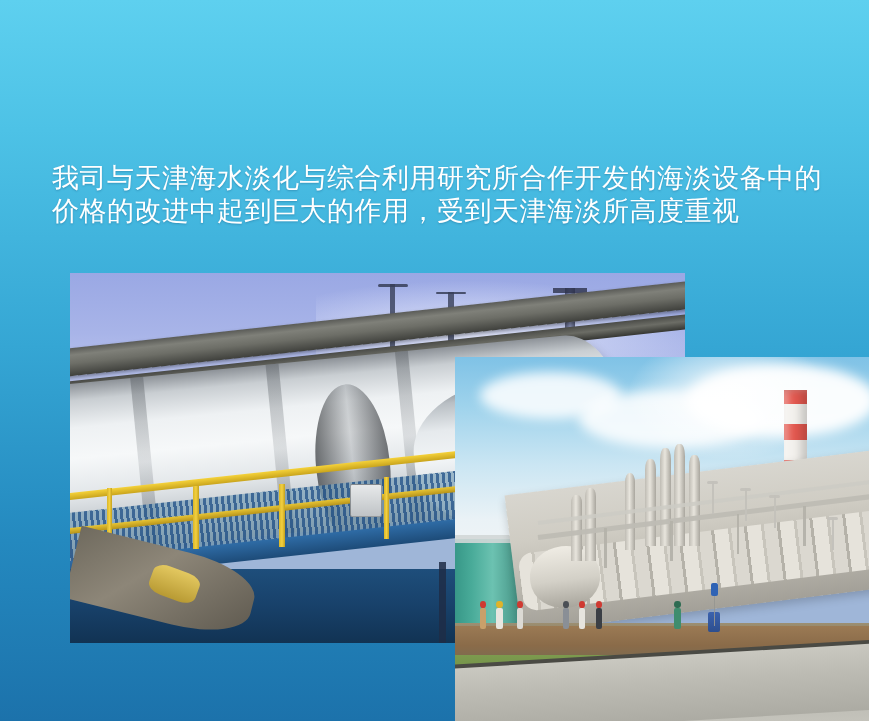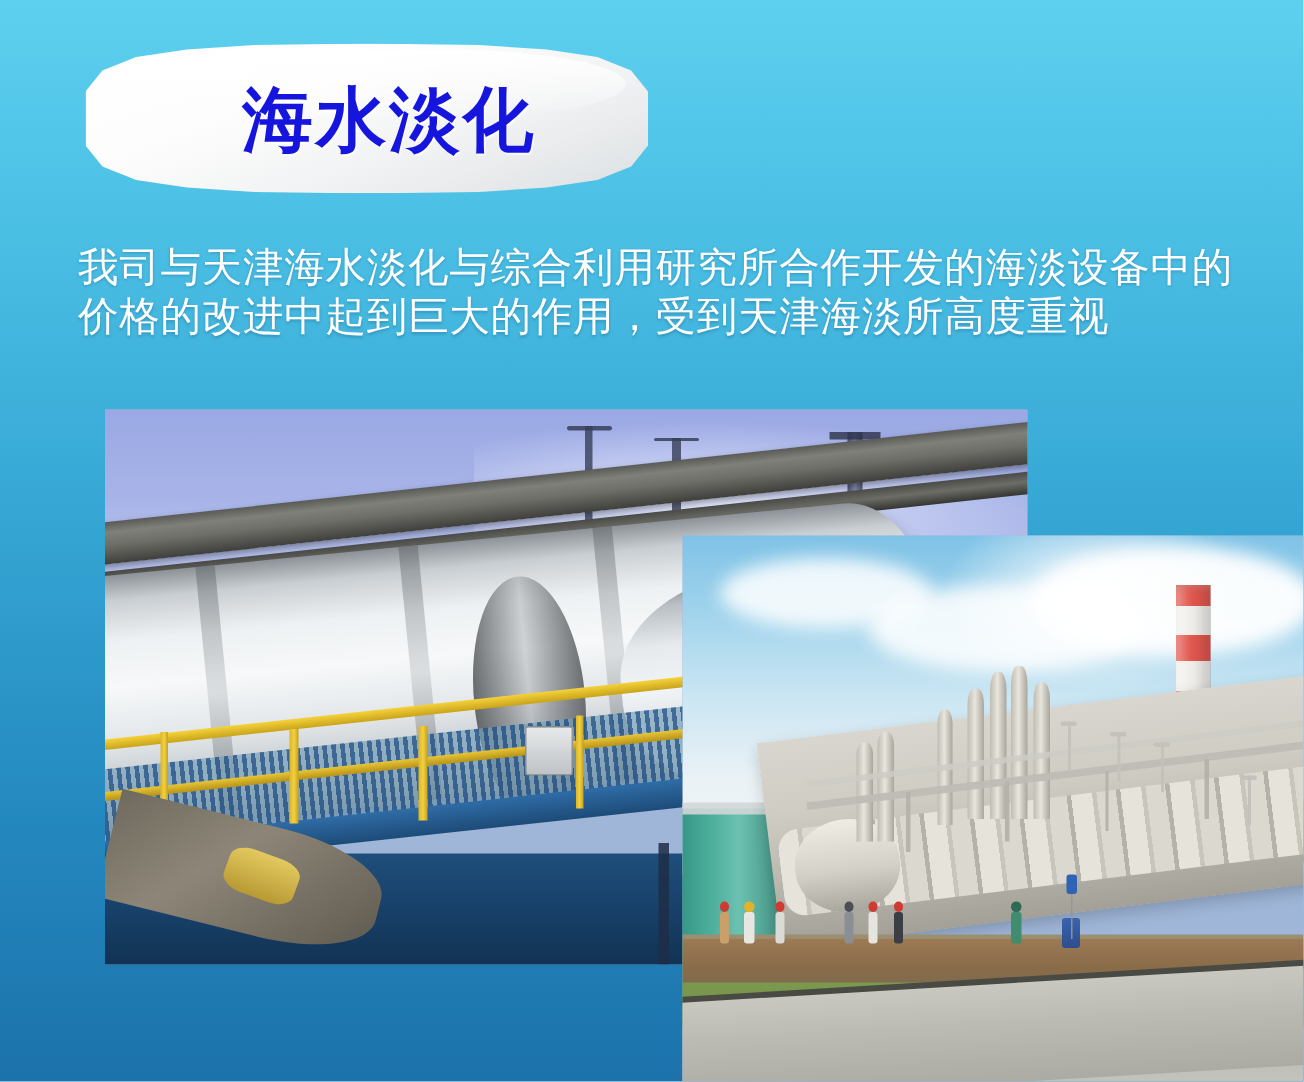--- a/index.html
+++ b/index.html
@@ -405,25 +405,20 @@
   .p2-sign::after {
     content: ""; position: absolute; left: 42%; top: 100%; width: 16%; height: 230%;
     background: rgba(150,150,145,0.9);
   }
 </style>
 </head>
 <body>
 
 <div class="page">
 
-  <div class="title-badge">
-    <div class="badge-shape"></div>
-    <div class="badge-gloss"></div>
-    <div class="badge-text">海水淡化</div>
-  </div>
 
   <div class="description">
     <span class="line line-1">我司与天津海水淡化与综合利用研究所合作开发的海淡设备中的</span>
     <span class="line line-2">价格的改进中起到巨大的作用，受到天津海淡所高度重视</span>
   </div>
 
   <div class="photo" id="photo-1">
     <div class="scene">
       <div class="p1-sky"></div>
       <div class="p1-haze"></div>

